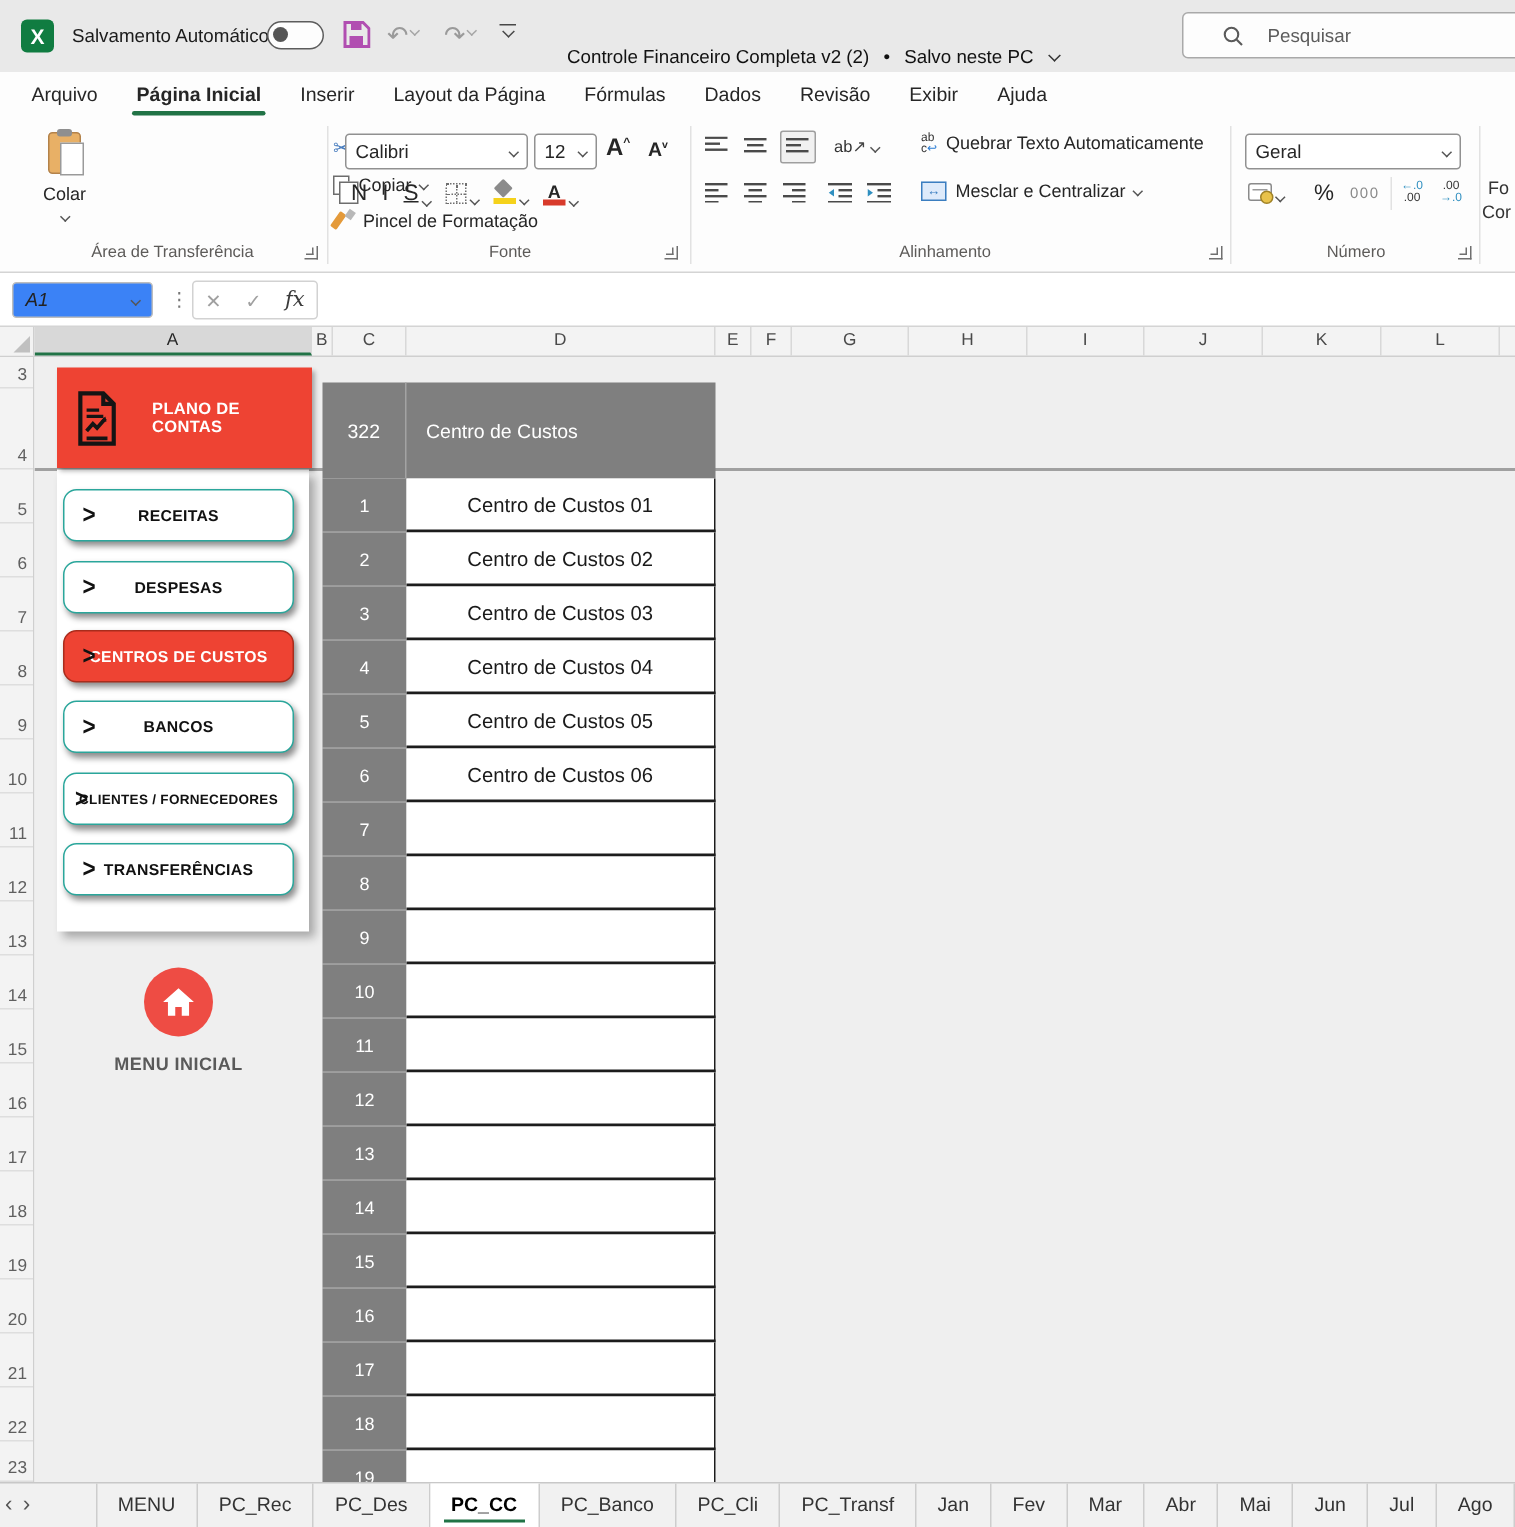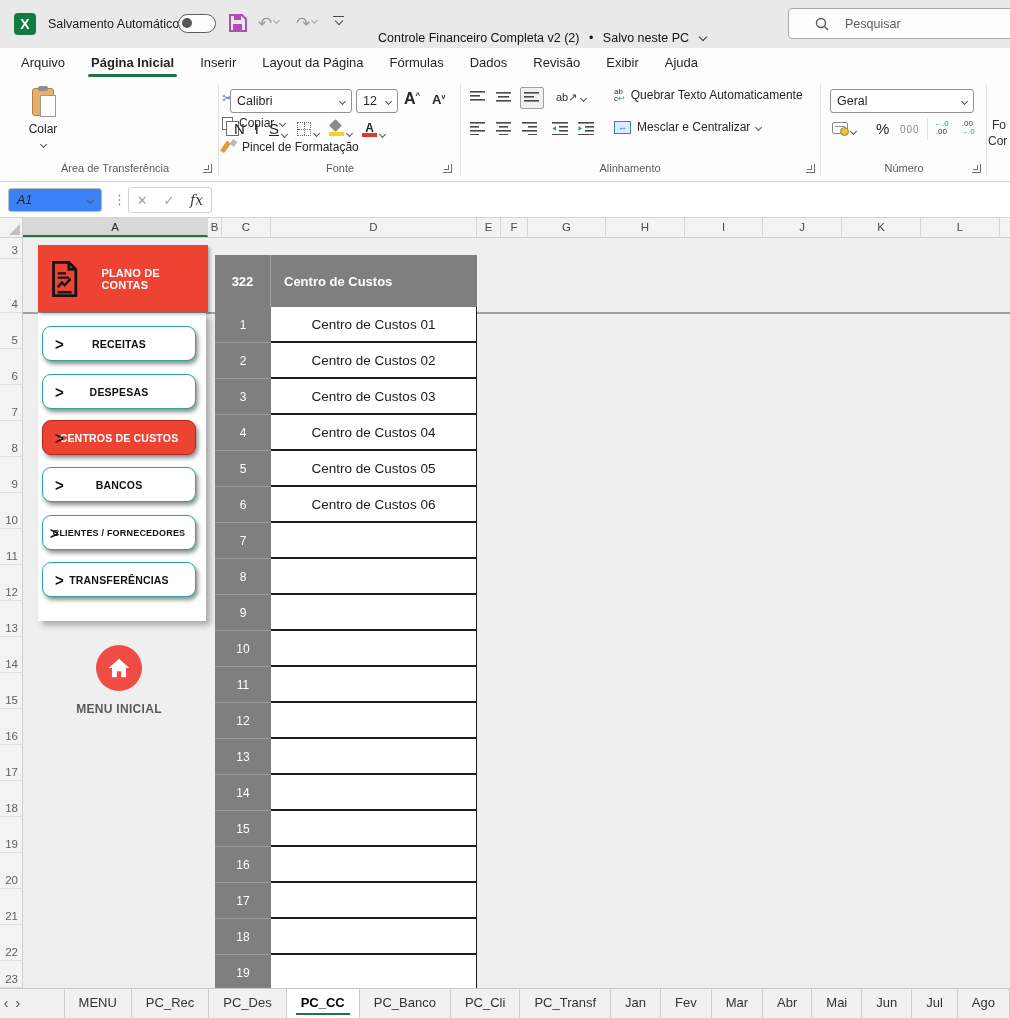--- a/index.html
+++ b/index.html
@@ -116,21 +116,21 @@
   .nav-btn.small .lbl { font-size:9px; }
   .nav-btn.small .arr { left:7px; }
   .nav-btn.active { background:#ee4333; border-color:#a92c1c; }
   .nav-btn.active .lbl { color:#fff; }
 
   .home-btn { position:absolute; left:73px; top:407px; width:46px; height:46px; background:#ee4c44; border-radius:50%; display:flex; align-items:center; justify-content:center; z-index:1; }
   .home-lbl { position:absolute; left:20px; top:464px; width:152px; text-align:center; font-weight:bold; font-size:12px; color:#5a5a5a; letter-spacing:0.3px; z-index:1; }
 
   
   .pc-table { position:absolute; left:192px; top:17px; width:262px; z-index:3; }
-  .pc-head { display:flex; height:52px; background:#7f7f7f; color:#fff; font-weight:bold; }
+  .pc-head { display:flex; height:64px; background:#7f7f7f; color:#fff; font-weight:normal; }
   .pc-head .n { width:56px; border-right:1px solid #a3a3a3; display:flex; align-items:center; justify-content:center; font-size:13px; }
   .pc-head .t { flex:1; display:flex; align-items:center; padding-left:13px; font-size:13px; }
   .pc-row { display:flex; height:36px; }
   .pc-row .n { width:56px; background:#7f7f7f; color:#fff; font-size:12px; display:flex; align-items:center; justify-content:center; border-bottom:1px solid rgba(255,255,255,0.22); }
   .pc-row .v { flex:1; background:#fff; border-right:1.5px solid #1c1c1c; border-bottom:2px solid #1c1c1c; display:flex; align-items:center; justify-content:center; font-size:13.5px; color:#1a1a1a; }
   .pc-row:first-of-type .v { border-top:1px solid #9a9a9a; }
 
   
   .tabbar { position:absolute; left:0; top:988px; width:1010px; height:30px; background:#f1f1f1; border-top:1px solid #c8c8c8; display:flex; align-items:stretch; font-size:13px; color:#333; }
   .tnav { width:32px; text-align:center; line-height:28px; color:#555; font-size:15px; }

